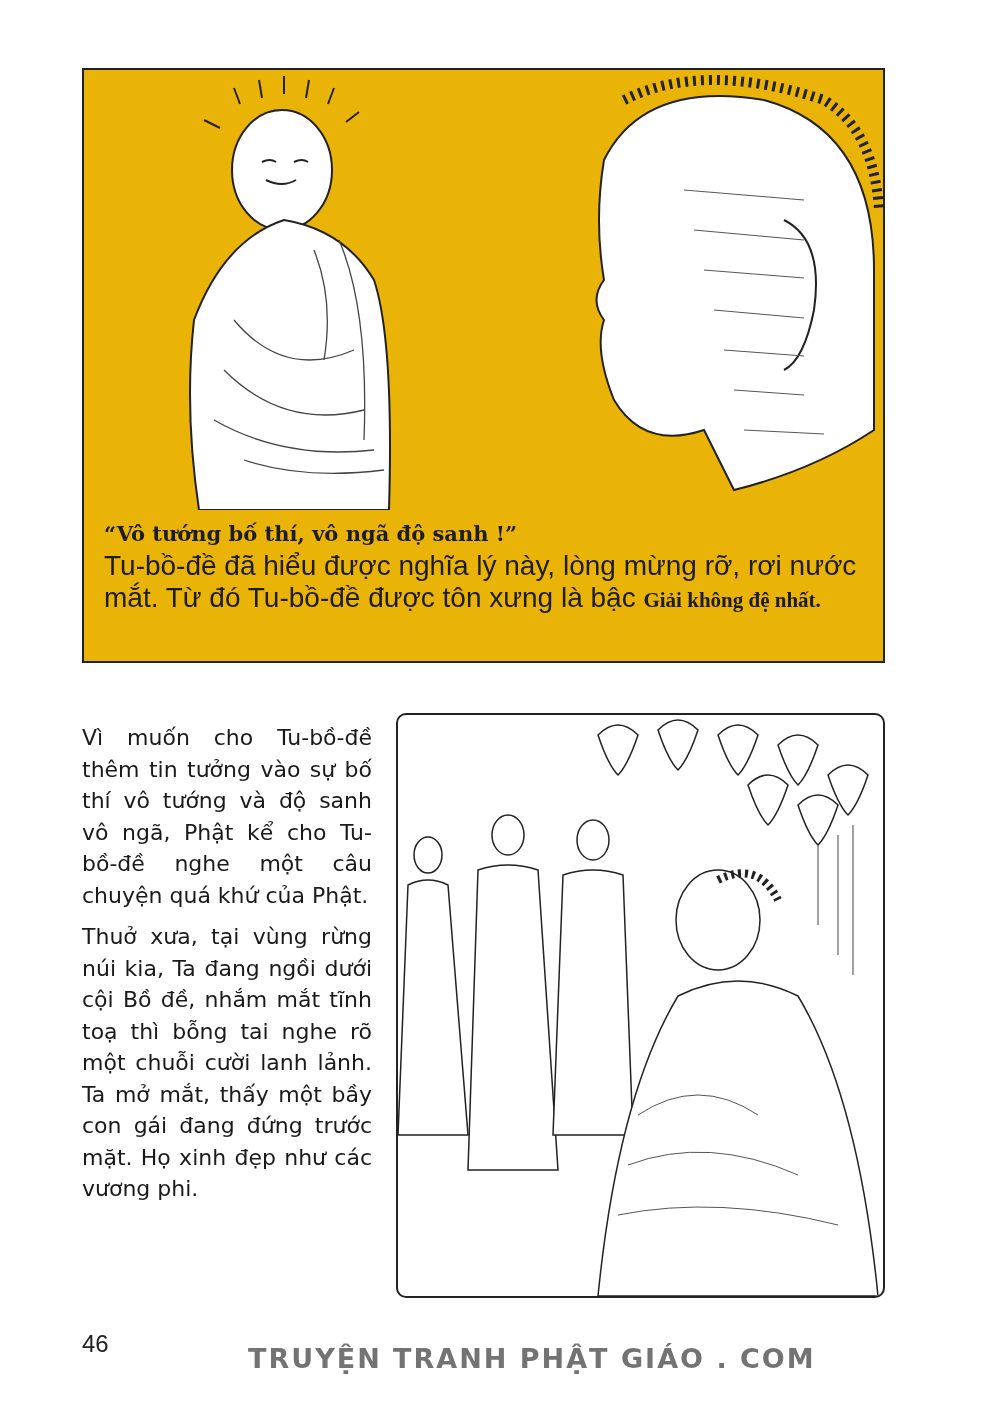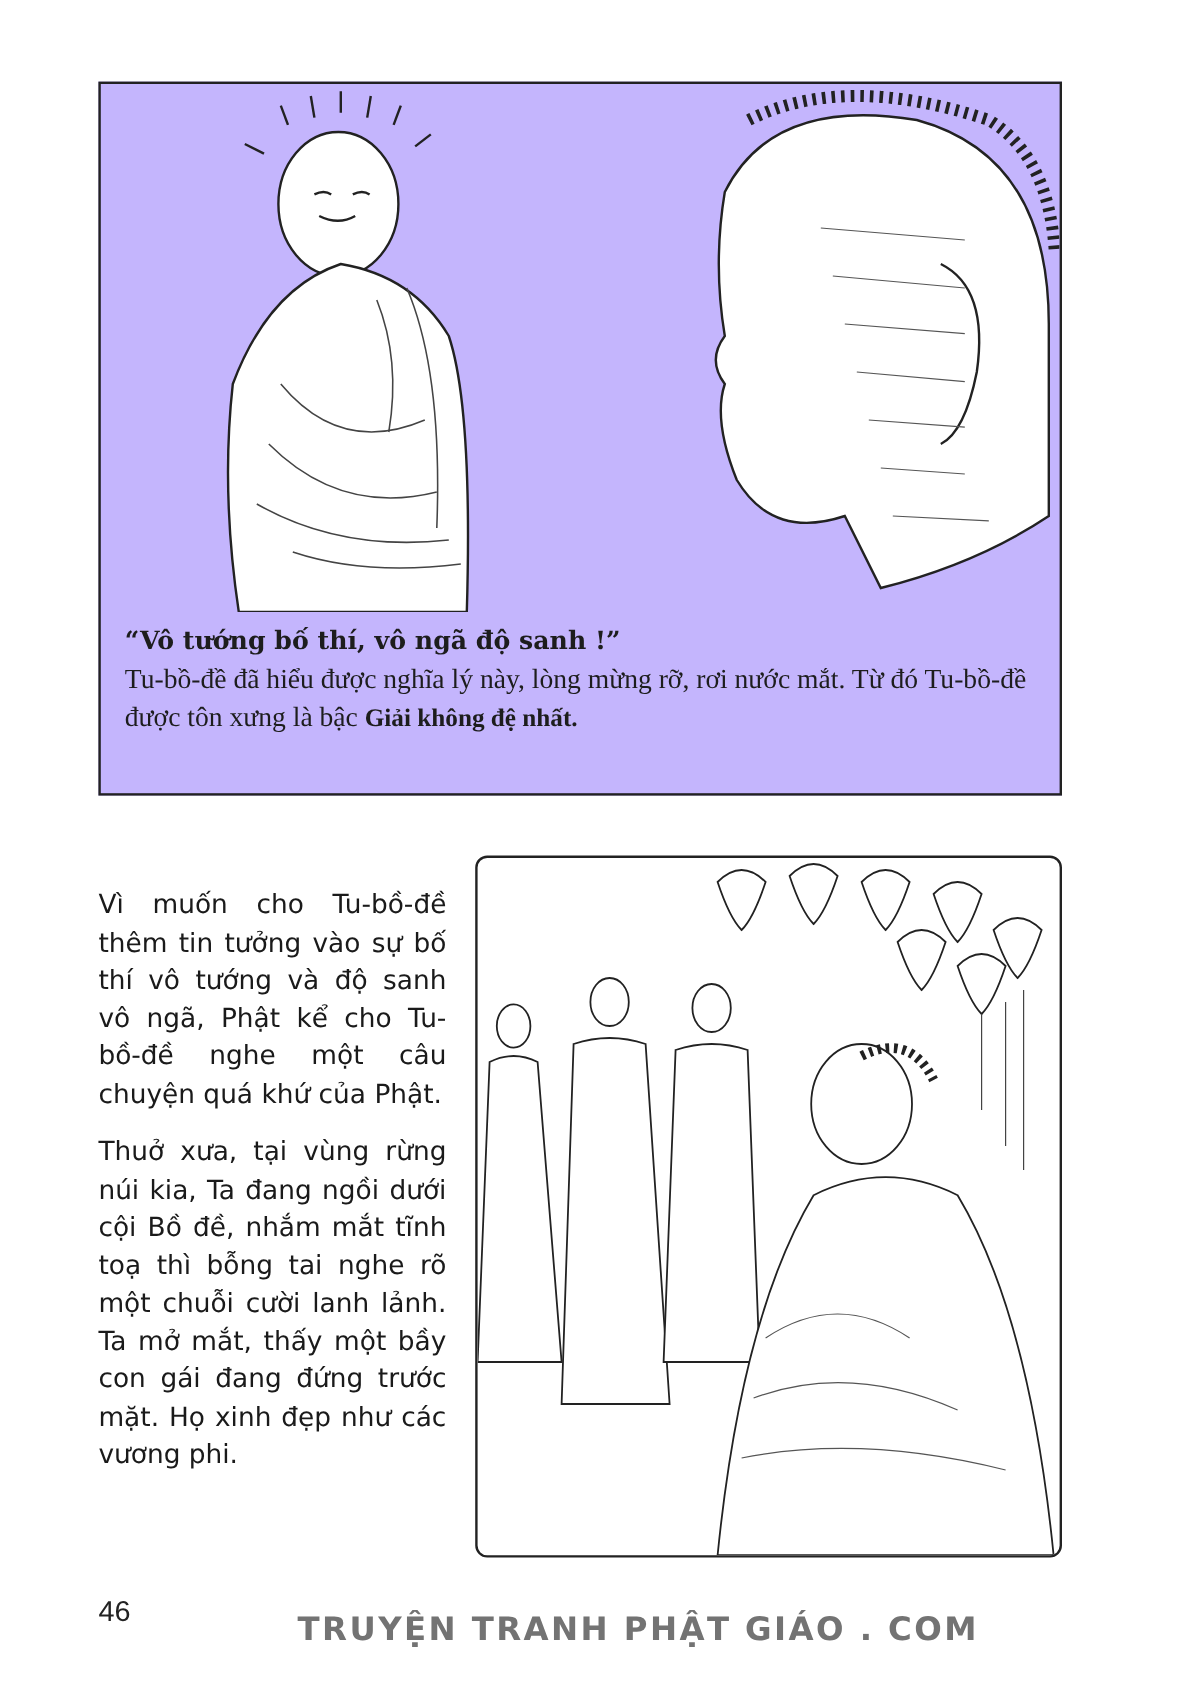--- a/index.html
+++ b/index.html
@@ -1,24 +1,24 @@
 <!DOCTYPE html>
 <html><head>
 <meta charset="utf-8">
 <style>
   html, body { margin: 0; padding: 0; }
   body { width: 992px; height: 1403px; background: #ffffff; position: relative; overflow: hidden; color: #1d1d1d; }
-  .panel-top { position: absolute; left: 82px; top: 68px; width: 803px; height: 595px; border: 2px solid #222; box-sizing: border-box; background: #c4b5fd; }
+  .panel-top { position: absolute; left: 82px; top: 68px; width: 803px; height: 595px; border: 2px solid #222; box-sizing: border-box; background: #eab308; }
   .illus-top { position: absolute; left: 0; top: 0; width: 799px; height: 440px; overflow: hidden; }
   .caption-top { position: absolute; left: 20px; top: 448px; width: 764px; font-family: "DejaVu Serif", serif; }
   .caption-top .quote { font-weight: bold; font-size: 21px; line-height: 32px; display: block; }
-  .caption-top .body { font-family: Liberation Serif, serif; font-size: 23px; line-height: 32px; text-align: justify; }
+  .caption-top .body { font-family: Liberation Sans, sans-serif; font-size: 28px; line-height: 32px; text-align: justify; }
   .caption-top .bold { font-family: Liberation Serif, serif; font-weight: bold; font-size: 21px; }
   .side-text { position: absolute; left: 82px; top: 722px; width: 290px; font-family: "DejaVu Sans", sans-serif; font-size: 22px; line-height: 31.5px; text-align: justify; color: #1a1a1a; }
-  .side-text p { margin: 17px 0 10px 0; }
+  .side-text p { margin: 0 0 10px 0; }
   .panel-bottom { position: absolute; left: 396px; top: 713px; width: 489px; height: 585px; border: 2px solid #222; border-radius: 10px; box-sizing: border-box; overflow: hidden; background: #fff; }
   .page-number { position: absolute; left: 82px; top: 1330px; font-family: "Liberation Sans", sans-serif; font-size: 24px; color: #222; text-align: right; }
   .watermark { position: absolute; left: 248px; top: 1343px; font-family: "DejaVu Sans", sans-serif; font-weight: bold; font-size: 27px; letter-spacing: 2px; color: #737373; }
 </style>
 </head>
 <body>
 
 <div class="panel-top">
   <div class="illus-top">
     <svg width="799" height="440" viewBox="0 0 799 440">

